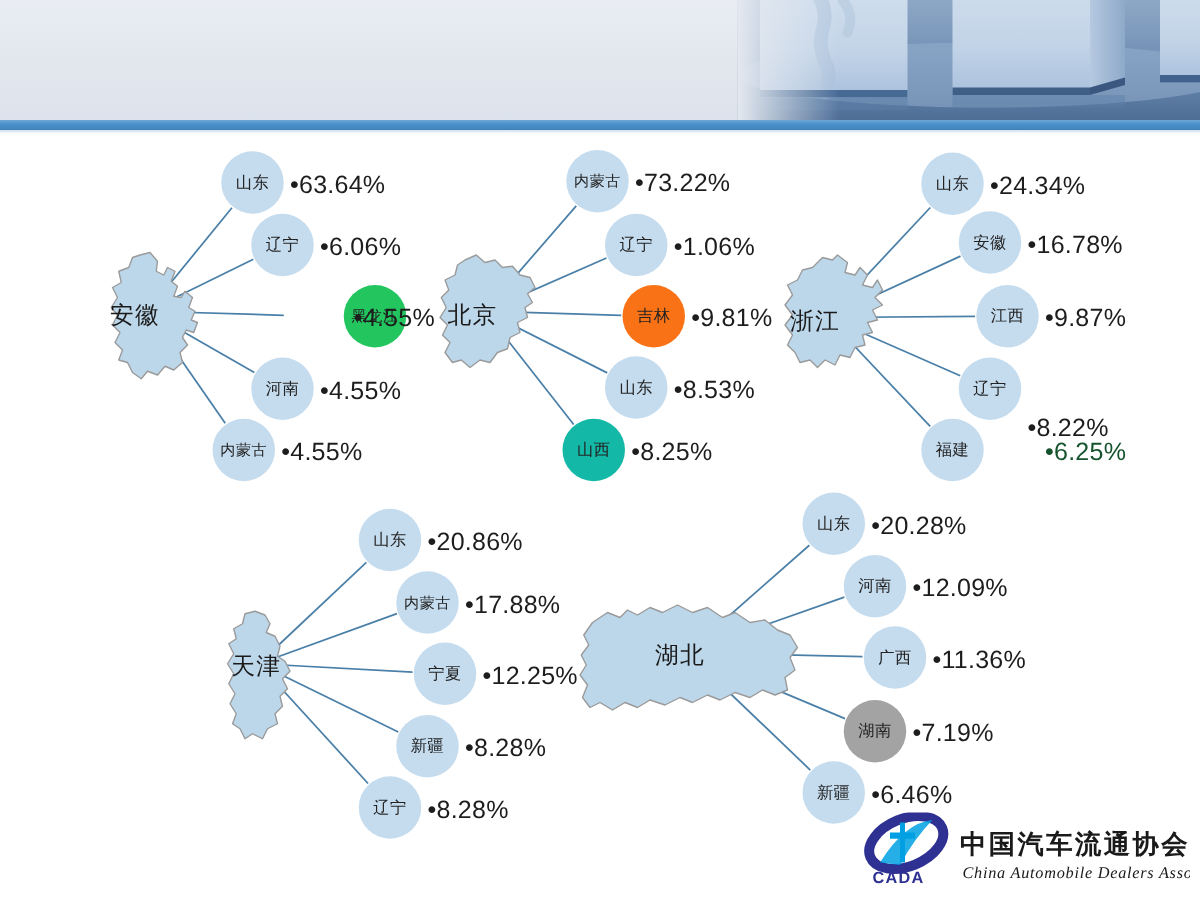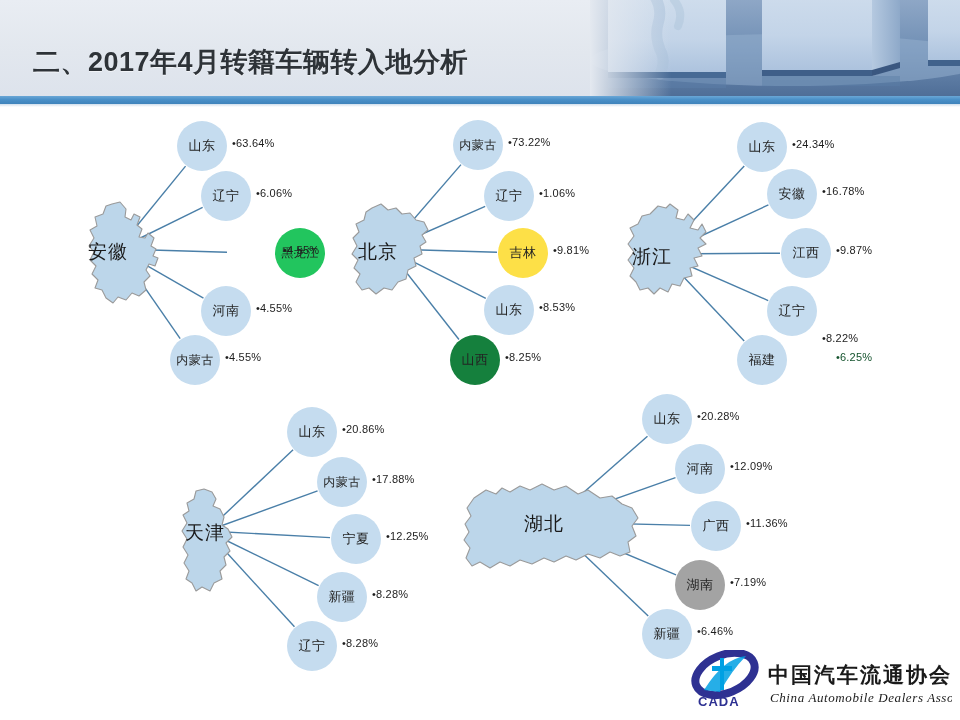--- a/index.html
+++ b/index.html
@@ -81,21 +81,21 @@
     line-height: 1.02;
     letter-spacing: 0.5px;
   }
   .node .node-label {
     display: block;
     padding: 0 2px;
   }
   .pct {
     position: absolute;
     color: #1d1d1d;
-    font-size: 11px;
+    font-size: 20px;
     white-space: nowrap;
     letter-spacing: 0.2px;
   }
   .hub-label {
     position: absolute;
     color: #1a1a1a;
     font-size: 19px;
     letter-spacing: 1px;
     white-space: nowrap;
   }
@@ -158,21 +158,20 @@
         </g>
 
         <g>
           <rect x="338" y="-20" width="50" height="86" fill="url(#cubeface)"></rect>
           <rect x="338" y="60" width="50" height="6" fill="#41628c"></rect>
         </g>
 
         <rect x="0" y="0" width="370" height="96" fill="url(#fade)"></rect>
       </svg>
     </div>
-    <div id="page-title">二、2017年4月转籍车辆转入地分析</div>
   </div>
   <div id="header-bar"></div>
   <div id="header-bar-shadow"></div>
 
   <svg id="canvas" viewBox="0 0 960 720" xmlns="http://www.w3.org/2000/svg">
       <line x1="118" y1="249" x2="185.5677961797906" y2="166.14901182716153" stroke="#4a7fa8" stroke-width="1.4"></line>
       <line x1="118" y1="249" x2="202.65908793740547" y2="207.45433647516214" stroke="#4a7fa8" stroke-width="1.4"></line>
       <line x1="118" y1="249" x2="227.01140538520636" y2="252.22996756696907" stroke="#4a7fa8" stroke-width="1.4"></line>
       <line x1="118" y1="249" x2="203.451419482295" y2="298.0554445176138" stroke="#4a7fa8" stroke-width="1.4"></line>
       <line x1="118" y1="249" x2="180.18053113184394" y2="338.6368695536971" stroke="#4a7fa8" stroke-width="1.4"></line>
@@ -268,29 +267,29 @@
       </div>
       <div class="pct" style="left: 225px; top: 351px; color: rgb(29, 29, 29);">•4.55%</div>
       <div class="node" style="left: 453px; top: 120px; width: 50px; height: 50px; background: rgb(197, 220, 239);">
         <span class="node-label" style="font-size: 12px; line-height: 1;">内蒙古</span>
       </div>
       <div class="pct" style="left: 508px; top: 136px; color: rgb(29, 29, 29);">•73.22%</div>
       <div class="node" style="left: 484px; top: 171px; width: 50px; height: 50px; background: rgb(197, 220, 239);">
         <span class="node-label">辽宁</span>
       </div>
       <div class="pct" style="left: 539px; top: 187px; color: rgb(29, 29, 29);">•1.06%</div>
-      <div class="node" style="left: 498px; top: 228px; width: 50px; height: 50px; background: #fde047;">
+      <div class="node" style="left: 498px; top: 228px; width: 50px; height: 50px; background: #f97316;">
         <span class="node-label">吉林</span>
       </div>
       <div class="pct" style="left: 553px; top: 244px; color: rgb(29, 29, 29);">•9.81%</div>
       <div class="node" style="left: 484px; top: 285px; width: 50px; height: 50px; background: rgb(197, 220, 239);">
         <span class="node-label">山东</span>
       </div>
       <div class="pct" style="left: 539px; top: 301px; color: rgb(29, 29, 29);">•8.53%</div>
-      <div class="node" style="left: 450px; top: 335px; width: 50px; height: 50px; background: #15803d;">
+      <div class="node" style="left: 450px; top: 335px; width: 50px; height: 50px; background: #14b8a6;">
         <span class="node-label">山西</span>
       </div>
       <div class="pct" style="left: 505px; top: 351px; color: rgb(29, 29, 29);">•8.25%</div>
       <div class="node" style="left: 737px; top: 122px; width: 50px; height: 50px; background: rgb(197, 220, 239);">
         <span class="node-label">山东</span>
       </div>
       <div class="pct" style="left: 792px; top: 138px; color: rgb(29, 29, 29);">•24.34%</div>
       <div class="node" style="left: 767px; top: 169px; width: 50px; height: 50px; background: rgb(197, 220, 239);">
         <span class="node-label">安徽</span>
       </div>

